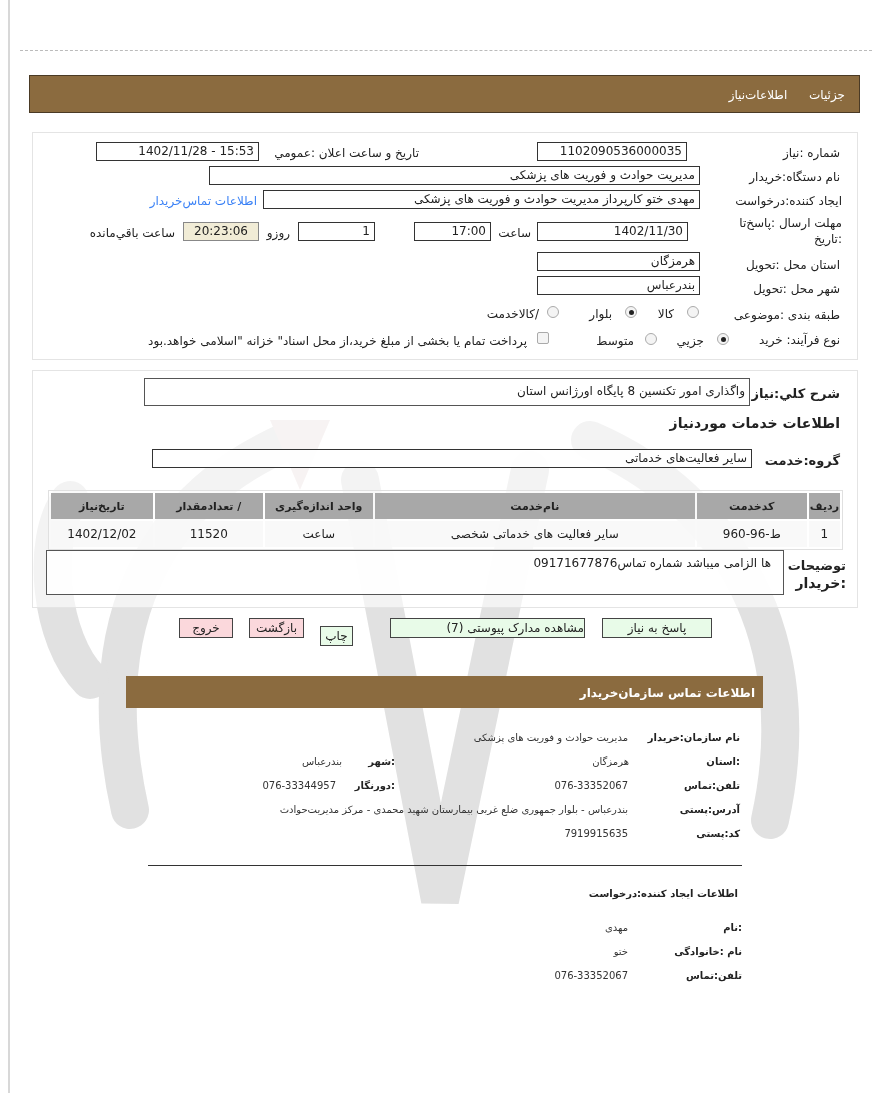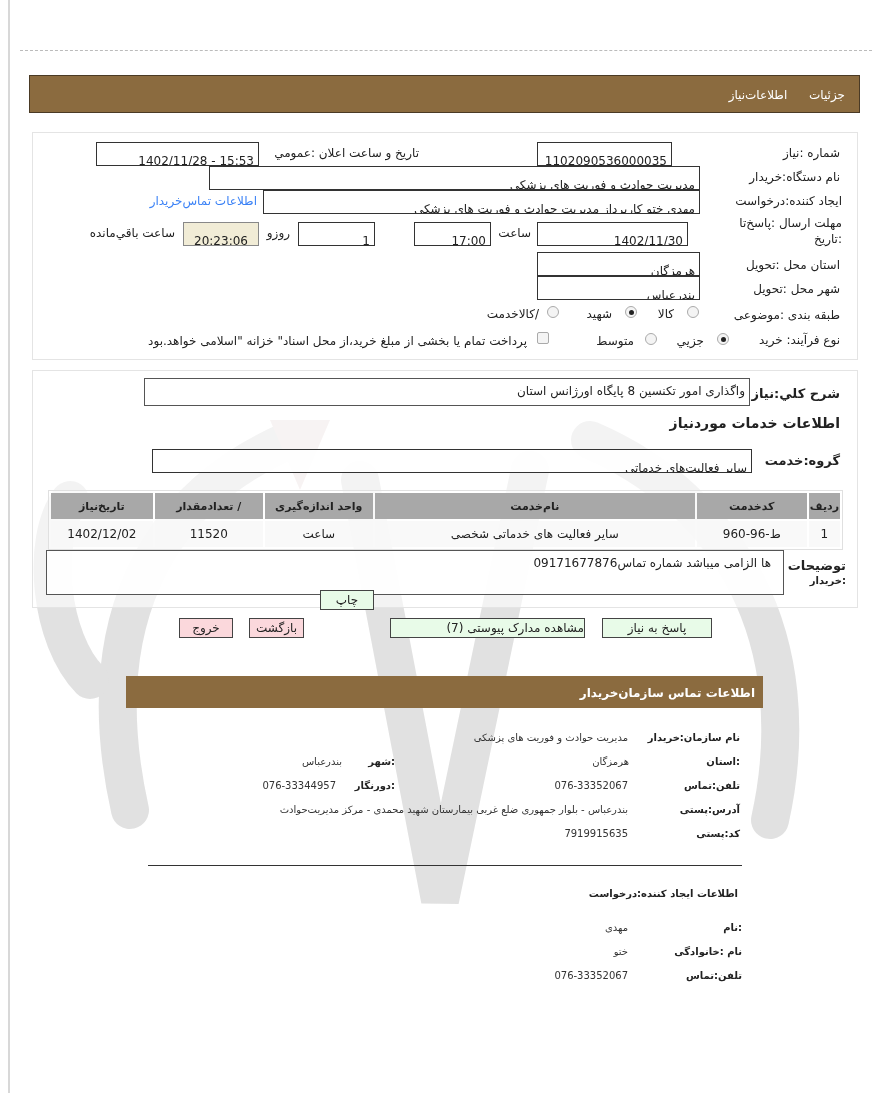--- a/index.html
+++ b/index.html
@@ -13,21 +13,21 @@
 
   .hdr-bar { position:absolute; left:29px; top:75px; width:831px; height:38px; background:#8b6b3f;
              border:1px solid #4a3a25; box-sizing:border-box; direction:rtl; color:#fff; font-size:12px; }
   .hdr-bar .tabs { position:absolute; right:14px; top:12px; }
   .hdr-bar .tabs span { margin-left:18px; }
 
   .panel { position:absolute; border:1px solid #e4e4e4; background:rgba(255,255,255,.6); box-sizing:border-box; }
 
   .lbl { position:absolute; direction:rtl; text-align:left; font-size:12px; white-space:nowrap; color:#222; }
   .box { position:absolute; border:1px solid #333; background:rgba(255,255,255,.85); box-sizing:border-box; height:19px;
-         direction:rtl; text-align:right; padding:11px 4px; font-size:12px; white-space:nowrap; overflow:hidden; line-height:15px; }
+         direction:rtl; text-align:right; padding:1px 4px; font-size:12px; white-space:nowrap; overflow:hidden; line-height:15px; }
   .box.ltr { direction:ltr; text-align:right; }
   .box.timer { background:#f1ecd6; border-color:#888; text-align:center; direction:ltr; }
 
   .radio { position:absolute; width:12px; height:12px; border-radius:50%; border:1px solid #aaa; background:#f4f4f4; box-sizing:border-box; }
   .radio.on::after { content:""; position:absolute; left:3px; top:3px; width:5px; height:5px; border-radius:50%; background:#222; }
   .chk { position:absolute; width:12px; height:12px; border:1px solid #aaa; border-radius:2px; background:#f4f4f4; box-sizing:border-box; }
 
   .link { color:#3b82f6; }
   .bold { font-weight:bold; }
 
@@ -66,21 +66,21 @@
 <div class="hdr-bar">
   <div class="tabs">
     <span>جزئیات</span>
     <span>اطلاعات‌نیاز</span>
   </div>
 </div>
 
 <div class="panel" style="left:32px;top:132px;width:826px;height:228px;"></div>
 
 <div class="lbl" style="right:32px;top:146px;">شماره :نیاز</div>
-<div class="box ltr" style="left:537px;top:142px;width:135px;">1102090536000035</div>
+<div class="box ltr" style="left:537px;top:142px;width:150px;">1102090536000035</div>
 
 <div class="lbl" style="right:453px;top:146px;">تاریخ و ساعت اعلان :عمومي</div>
 <div class="box ltr" style="left:96px;top:142px;width:163px;">1402/11/28 - 15:53</div>
 
 <div class="lbl" style="right:32px;top:170px;">نام دستگاه:خریدار</div>
 <div class="box" style="left:209px;top:166px;width:491px;">مدیریت حوادث و فوریت های پزشکی</div>
 
 <div class="lbl" style="right:30px;top:194px;">ایجاد کننده:درخواست</div>
 <div class="box" style="left:263px;top:190px;width:437px;">مهدی ختو کارپرداز مدیریت حوادث و فوریت های پزشکی</div>
 <div class="lbl link" style="right:615px;top:194px;">اطلاعات تماس‌خریدار</div>
@@ -98,21 +98,21 @@
 <div class="lbl" style="right:32px;top:258px;">استان محل :تحویل</div>
 <div class="box" style="left:537px;top:252px;width:163px;">هرمزگان</div>
 
 <div class="lbl" style="right:32px;top:282px;">شهر محل :تحویل</div>
 <div class="box" style="left:537px;top:276px;width:163px;">بندرعباس</div>
 
 <div class="lbl" style="right:32px;top:308px;">طبقه بندی :موضوعی</div>
 <div class="radio" style="left:687px;top:306px;"></div>
 <div class="lbl" style="right:198px;top:307px;">کالا</div>
 <div class="radio on" style="left:625px;top:306px;"></div>
-<div class="lbl" style="right:260px;top:307px;">شهید</div>
+<div class="lbl" style="right:260px;top:307px;">بلوار</div>
 <div class="radio" style="left:547px;top:306px;"></div>
 <div class="lbl" style="right:333px;top:307px;">/کالاخدمت</div>
 
 <div class="lbl" style="right:32px;top:333px;">نوع فرآیند: خرید</div>
 <div class="radio on" style="left:717px;top:333px;"></div>
 <div class="lbl" style="right:168px;top:334px;">جزيي</div>
 <div class="radio" style="left:645px;top:333px;"></div>
 <div class="lbl" style="right:238px;top:334px;">متوسط</div>
 <div class="chk" style="left:537px;top:332px;"></div>
 <div class="lbl" style="right:345px;top:334px;">پرداخت تمام یا بخشی از مبلغ خرید،از محل اسناد" خزانه "اسلامی خواهد.بود</div>
@@ -141,28 +141,28 @@
       <td>ط-96-960</td>
       <td>سایر فعالیت های خدماتی شخصی</td>
       <td>ساعت</td>
       <td>11520</td>
       <td>1402/12/02</td>
     </tr>
   </tbody>
 </table>
 
 <div class="lbl bold" style="right:26px;top:558px;font-size:13px;">توضیحات</div>
-<div class="lbl bold" style="right:26px;top:575px;font-size:10px;">:خریدار</div>
+<div class="lbl bold" style="right:26px;top:575px;font-size:14px;">:خریدار</div>
 <div class="box" style="left:46px;top:550px;width:738px;height:45px;padding:4px 12px 2px 6px;border-color:#555;white-space:normal;line-height:17px;">
   <div>ها الزامی میباشد شماره تماس09171677876</div>
 </div>
 
 <div class="btn green" style="left:602px;top:618px;width:110px;">پاسخ به نیاز</div>
 <div class="btn green" style="left:390px;top:618px;width:195px;text-align:right;">مشاهده مدارک پیوستی (7)</div>
-<div class="btn green" style="left:320px;top:590px;width:54px;">چاپ</div>
+<div class="btn green" style="left:320px;top:626px;width:33px;">چاپ</div>
 <div class="btn red" style="left:249px;top:618px;width:55px;">بازگشت</div>
 <div class="btn red" style="left:179px;top:618px;width:54px;">خروج</div>
 
 <div class="contact-bar">اطلاعات  تماس سازمان‌خریدار</div>
 
 <div class="c-lbl" style="right:132px;top:732px;">نام سازمان:خریدار</div>
 <div class="c-val" style="right:244px;top:732px;">مدیریت حوادث و فوریت های پزشکی</div>
 
 <div class="c-lbl" style="right:132px;top:756px;">:استان</div>
 <div class="c-val" style="right:243px;top:756px;">هرمزگان</div>

